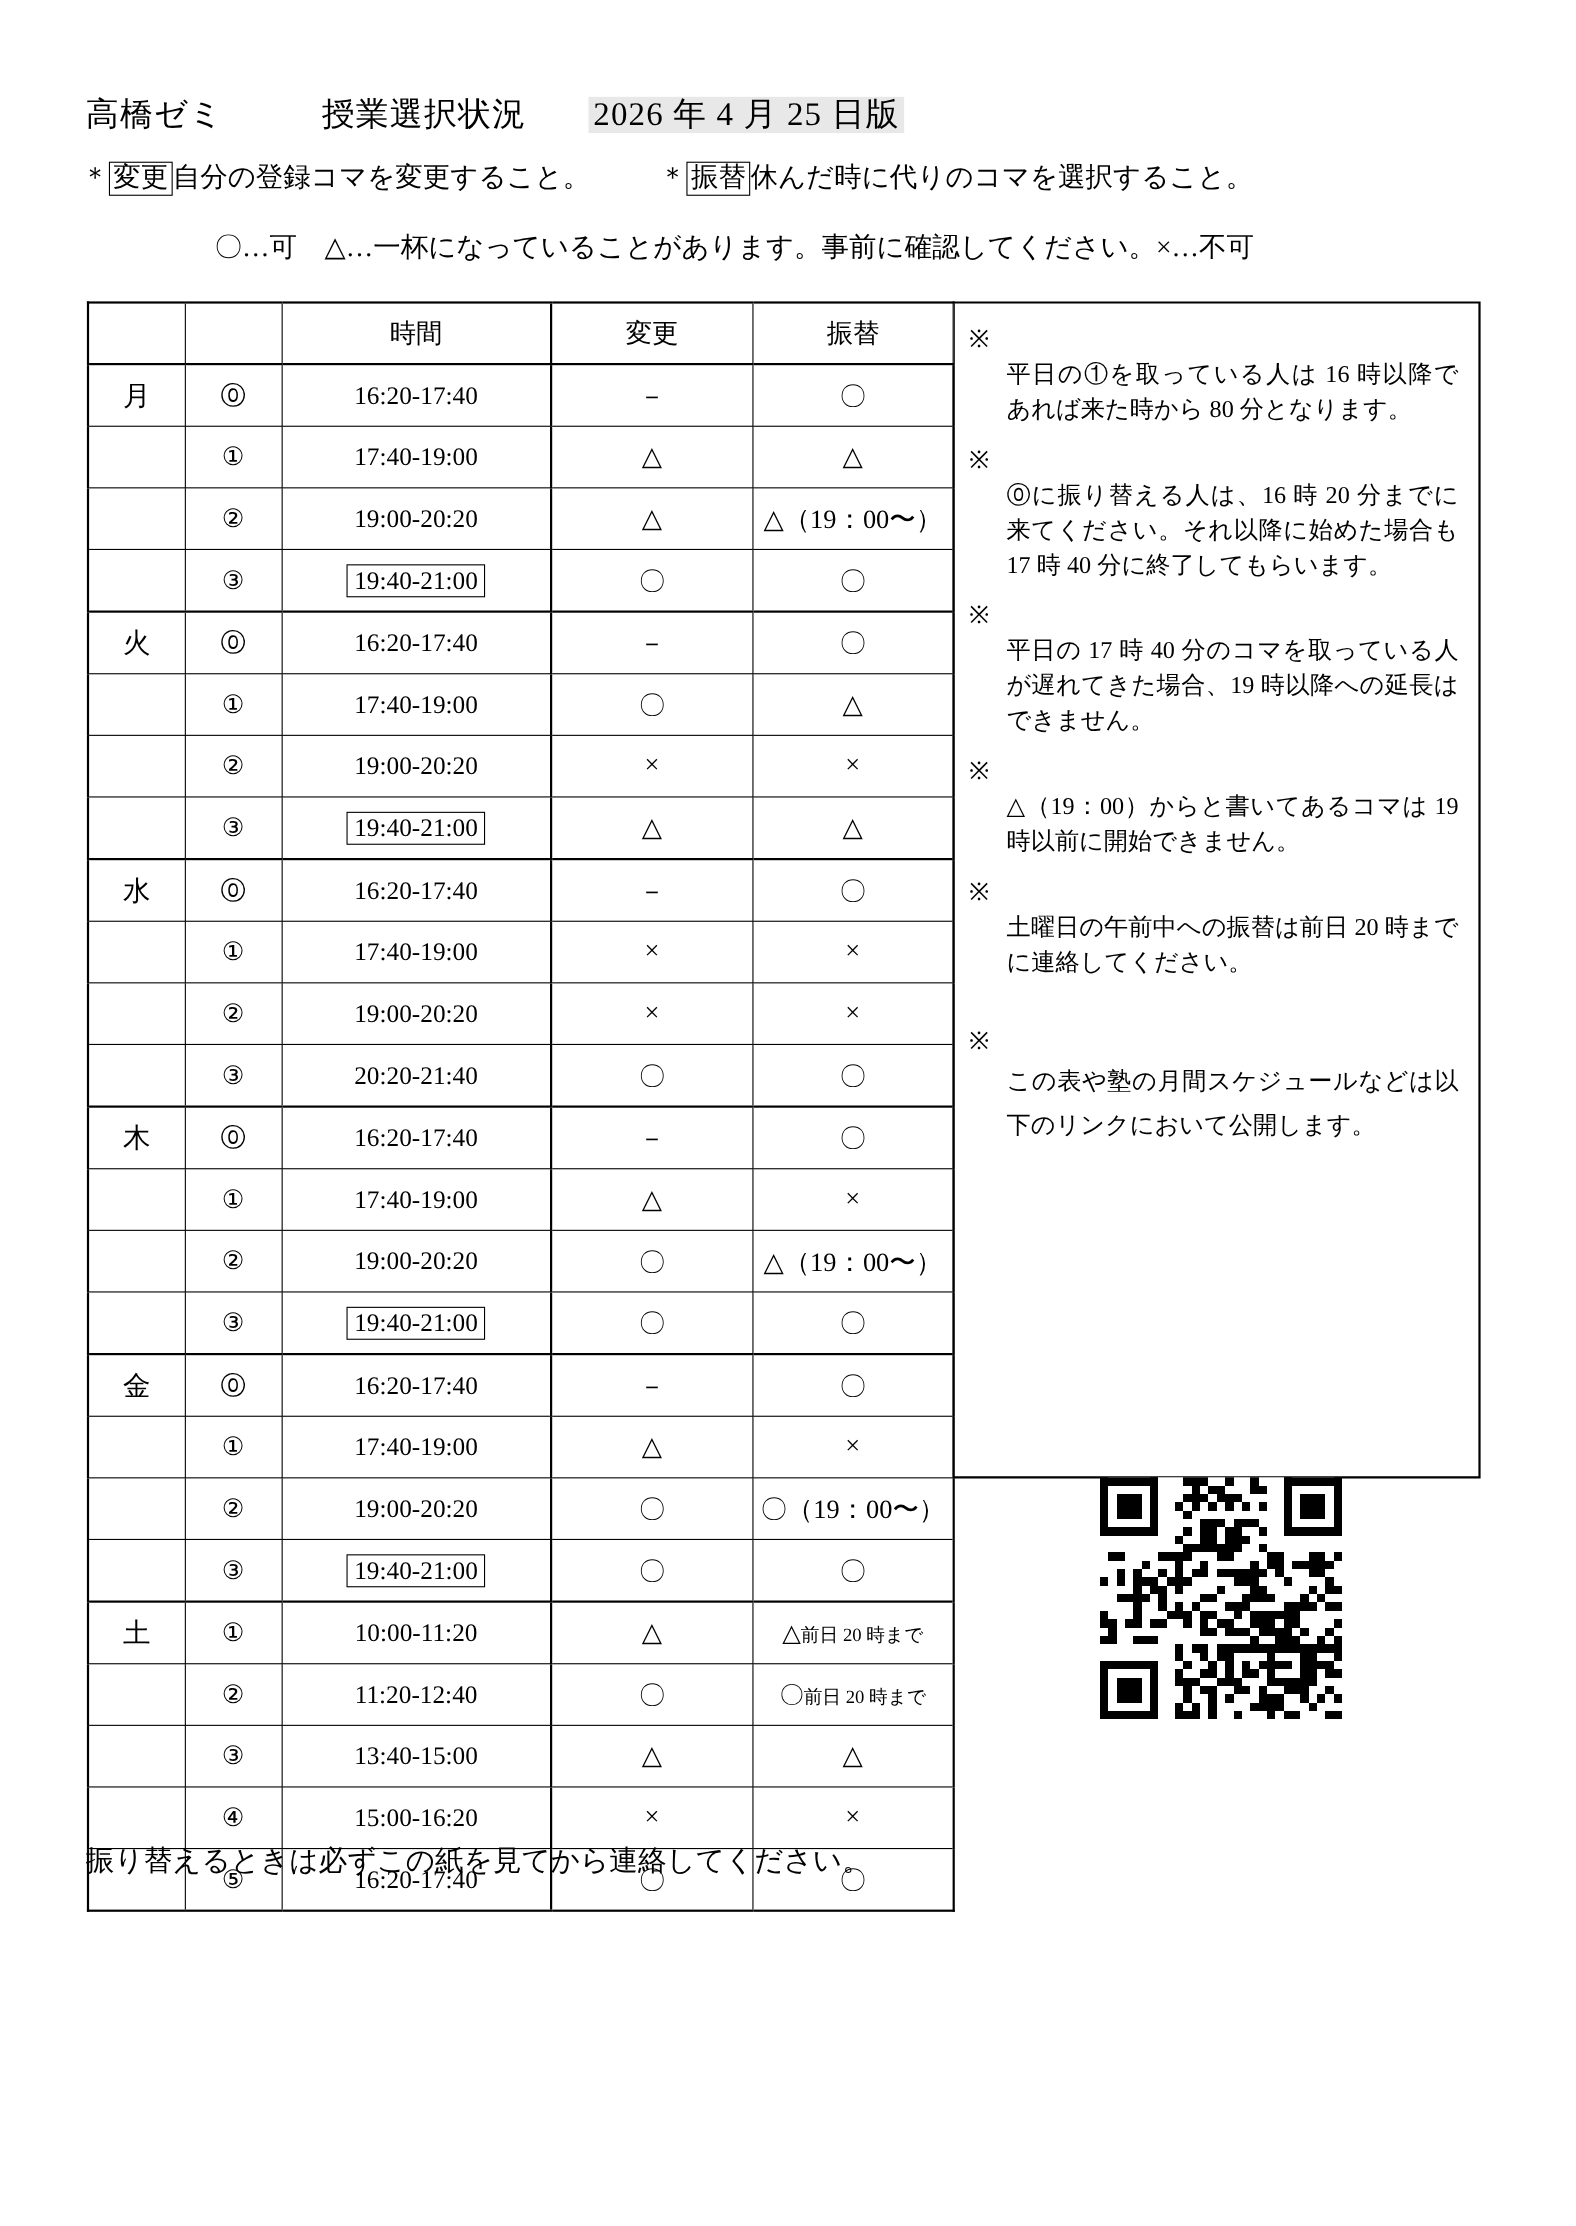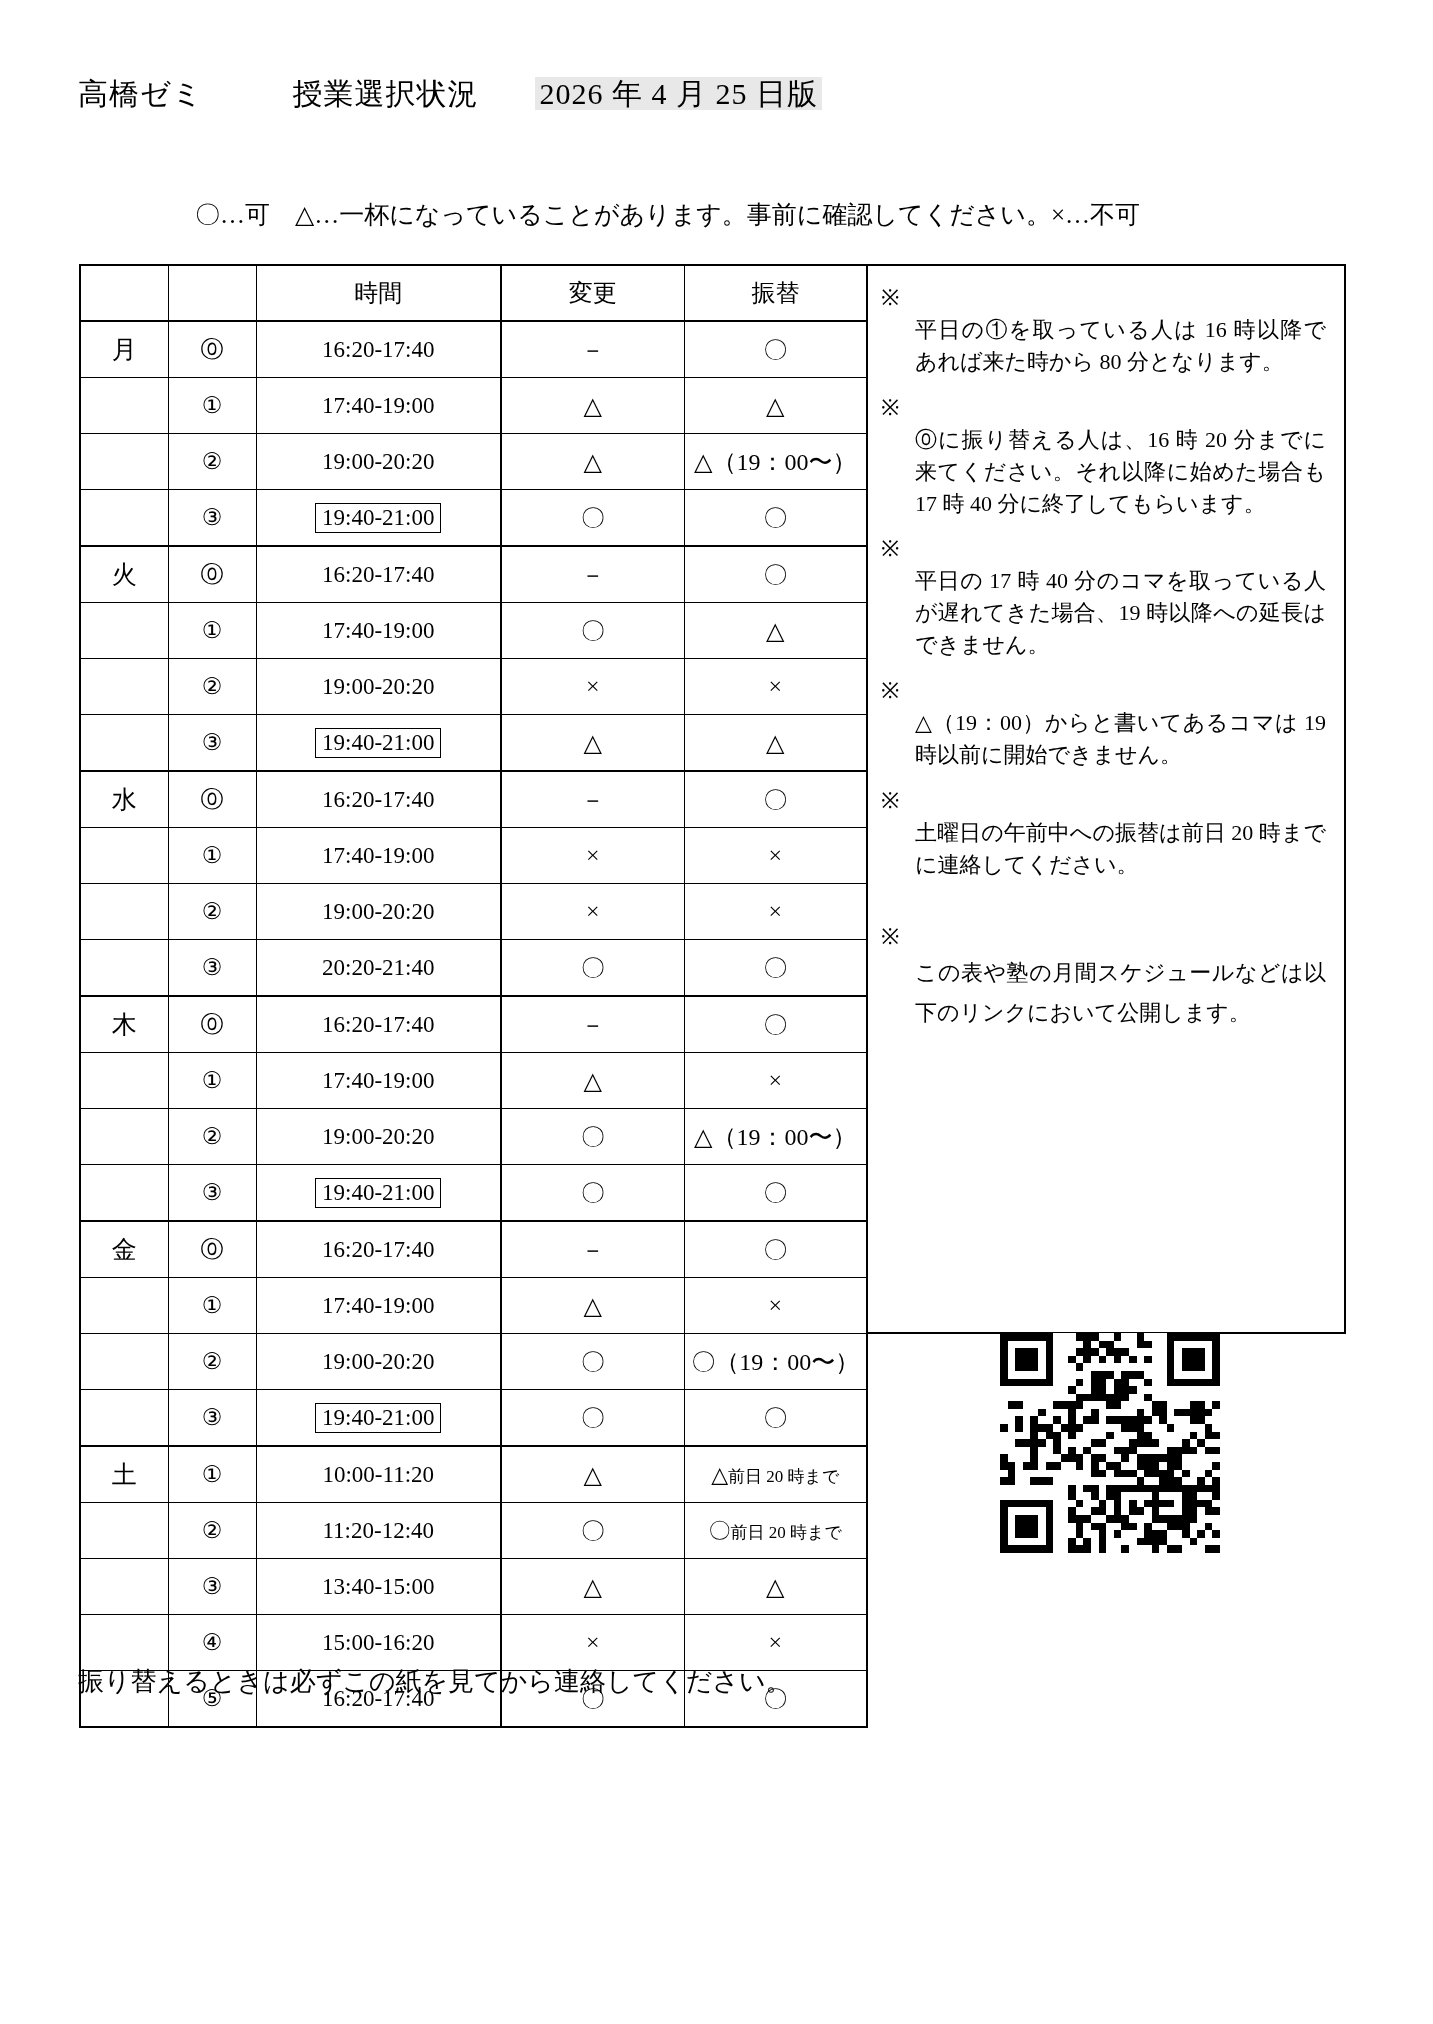--- a/index.html
+++ b/index.html
@@ -10,21 +10,21 @@
   body {
     width: 1433px;
     height: 2024px;
     font-family: "Liberation Serif", "DejaVu Serif", serif;
     color: #000000;
     position: relative;
     overflow: hidden;
   }
   .page {
     position: absolute;
-    left: 0; top: 2px;
+    left: 0; top: 12px;
     width: 1433px;
     height: 1792px;
   }
 
   
   .hdr-line1 {
     position: absolute;
     left: 78px;
     top: 72px;
     font-size: 30px;
@@ -158,20 +158,25 @@
 <div class="page">
 
   <div class="hdr-line1">
     <span class="hdr-title">高橋ゼミ</span>
     <span class="hdr-gap1"></span>
     <span>授業選択状況</span>
     <span class="hdr-gap2"></span>
     <span class="hdr-date">2026 年 4 月 25 日版</span>
   </div>
 
+  <div class="hdr-line2">
+    <span>＊</span><span class="boxed">変更</span><span>自分の登録コマを変更すること。</span>
+    <span class="hdr-gap3"></span>
+    <span>＊</span><span class="boxed">振替</span><span>休んだ時に代りのコマを選択すること。</span>
+  </div>
 
   <div class="hdr-line3">〇…可　△…一杯になっていることがあります。事前に確認してください。×…不可</div>
 
   <table class="tbl">
     <colgroup>
       <col class="c-day">
         <col class="c-idx">
         <col class="c-time">
         <col class="c-chg">
         <col class="c-sub">

